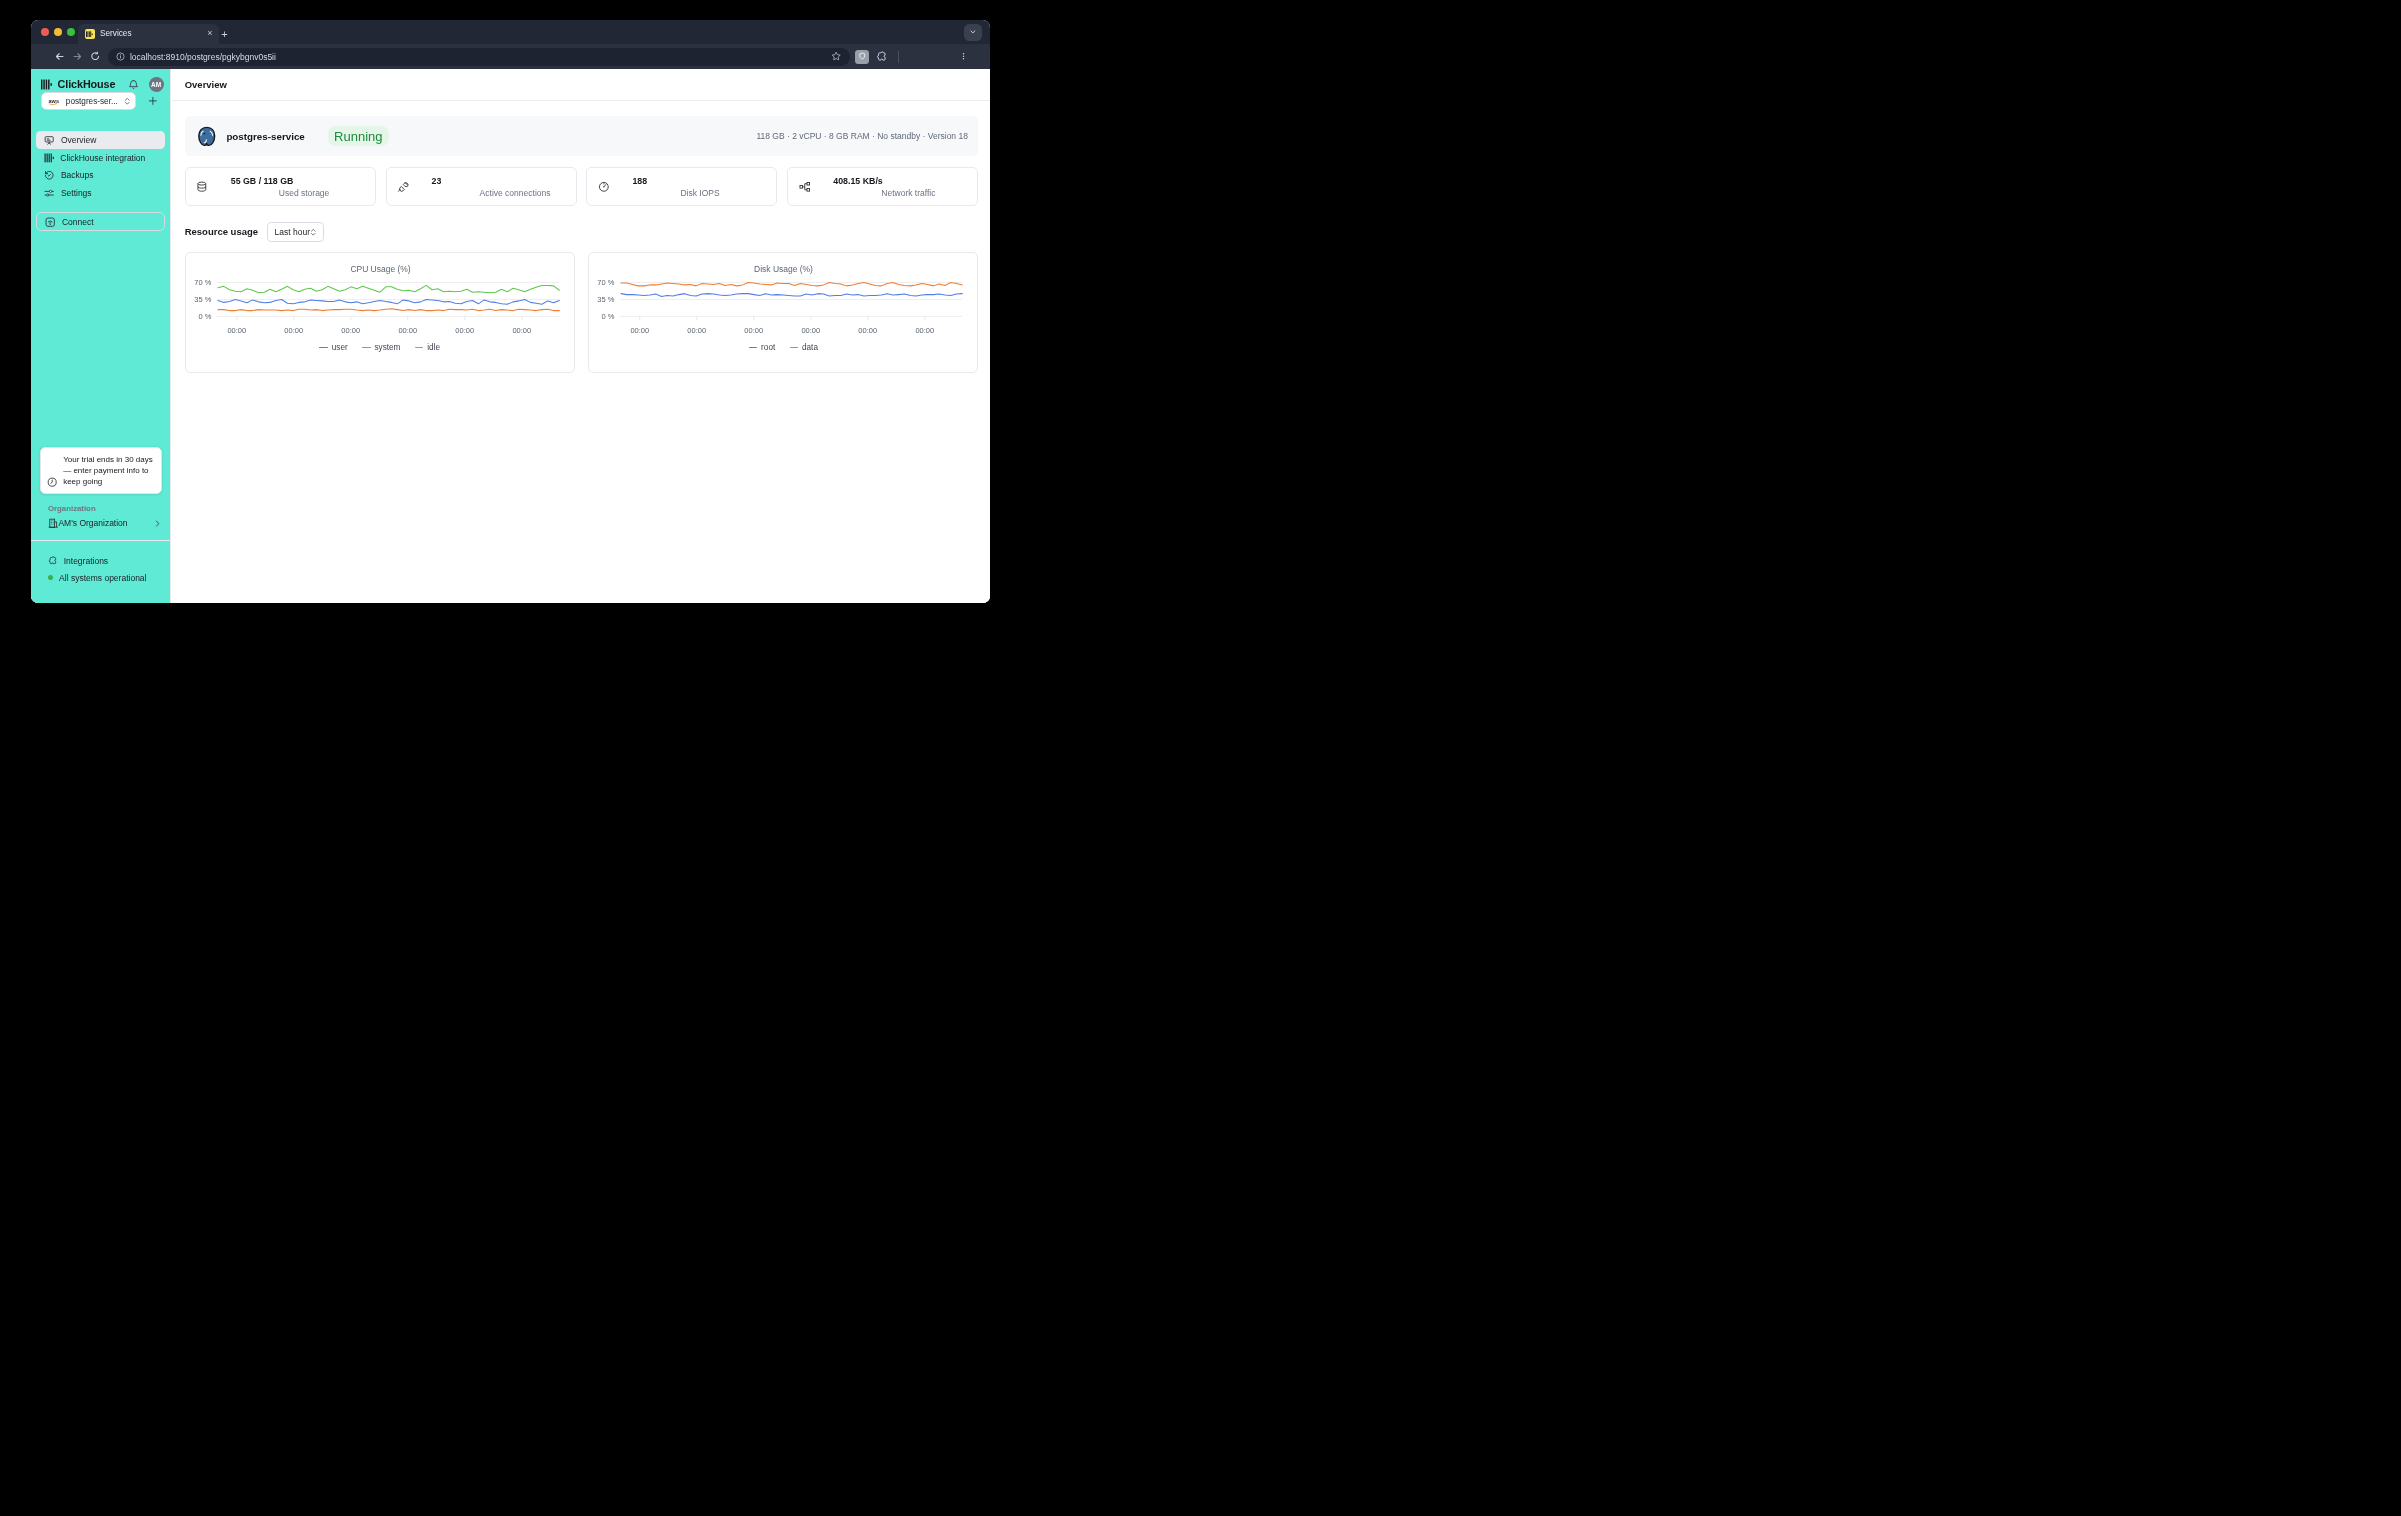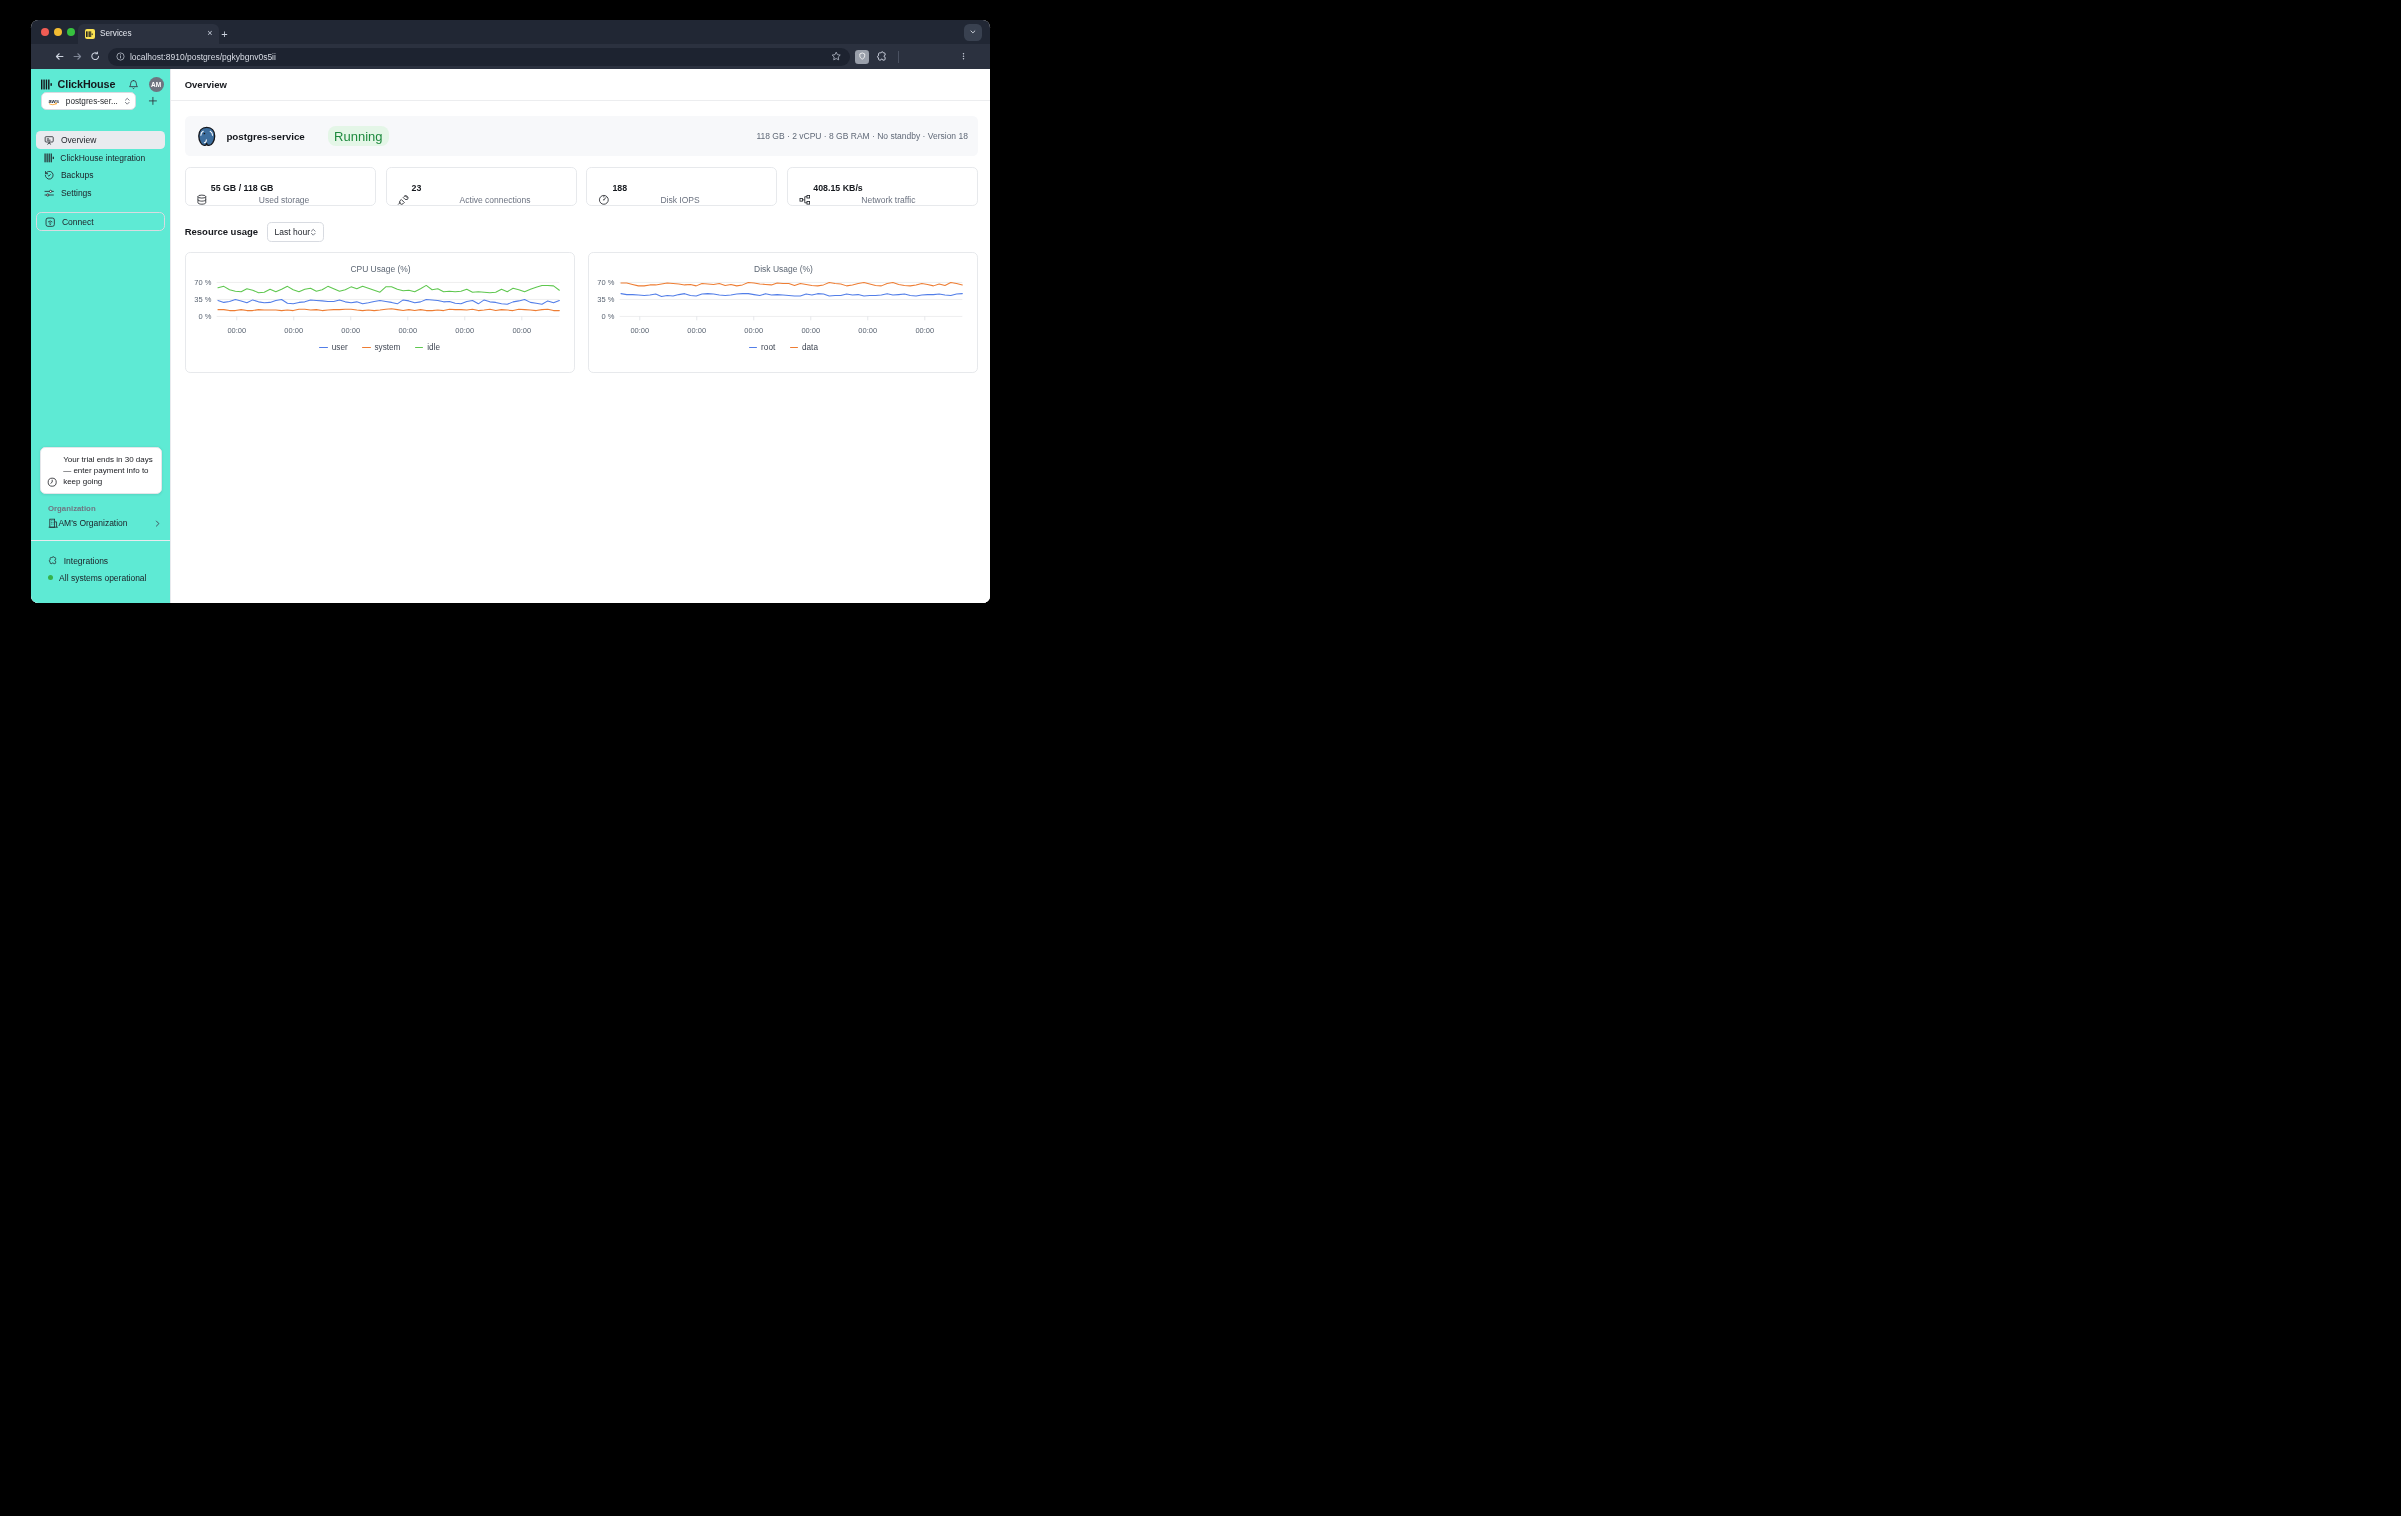--- a/index.html
+++ b/index.html
@@ -70,22 +70,22 @@
   
   .main{flex:1;position:relative;min-width:0;background:#fff;}
   .main-header{height:31px;border-bottom:0.7px solid #ecedef;display:flex;align-items:center;
                padding-left:13.7px;font-size:9.5px;font-weight:700;color:#17191e;}
   .panel{margin:15px 11.7px 0 13.7px;height:40px;background:#f7f8fa;border-radius:5.2px;display:flex;
          align-items:center;padding:0 10.4px;gap:7.8px;}
   .svcname{font-size:9.8px;font-weight:700;color:#15181d;}
   .badge{margin-left:15px;padding:2.6px 6.5px;border-radius:7.8px;font-size:13px;font-weight:500;}
   .specs{margin-left:auto;font-size:8.5px;color:#606977;}
   .stats{margin:11px 11.7px 0 13.7px;display:grid;grid-template-columns:repeat(4,1fr);gap:9.8px;}
-  .stat{height:39px;border:0.7px solid #e7e9ec;border-radius:5.2px;display:flex;align-items:flex-end;
-        padding:0 10.4px;gap:3px;box-sizing:border-box;background:#fff;}
+  .stat{height:39px;border:0.7px solid #e7e9ec;border-radius:5.2px;display:flex;align-items:center;
+        padding:0 10.4px;gap:23px;box-sizing:border-box;background:#fff;}
   .statcol{display:flex;flex-direction:column;gap:2px;}
   .statval{font-size:8.8px;font-weight:700;color:#15181d;}
   .statlabel{font-size:8.5px;color:#6b7280;margin-left:48px;}
   .rurow{margin:15.7px 11.7px 0 13.7px;display:flex;align-items:center;gap:9px;}
   .rutitle{font-size:9.5px;font-weight:700;color:#17191e;}
   .ruselect{height:17.6px;border:0.7px solid #d8dbe1;border-radius:4.6px;display:flex;align-items:center;
             gap:0;padding:0 6.5px;font-size:8.5px;color:#1c1f26;background:#fff;}
   .charts{margin:10.4px 11.7px 0 13.7px;display:grid;grid-template-columns:1fr 1fr;gap:13.7px;}
   .chart-card{height:119px;border:0.7px solid #e7e9ec;border-radius:5.2px;position:relative;
               overflow:hidden;background:#fff;}

